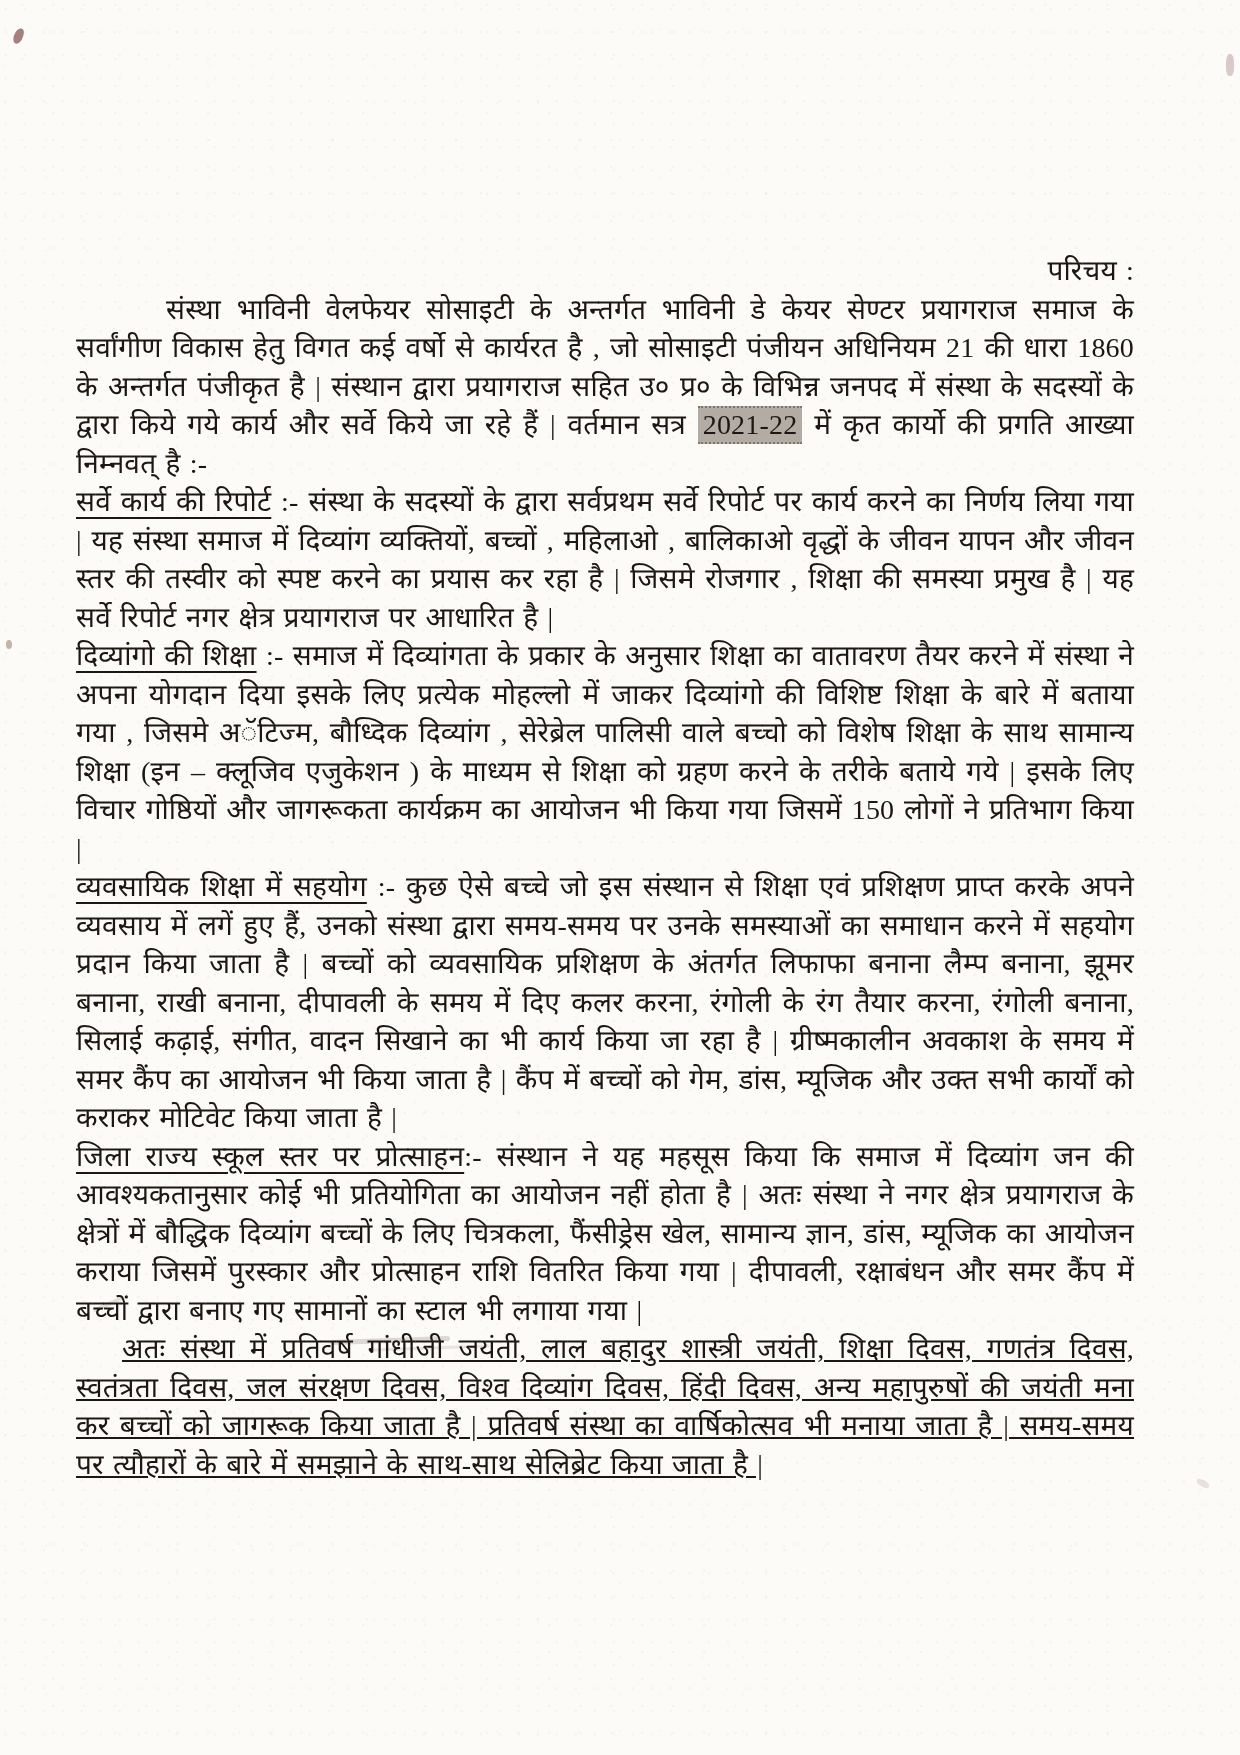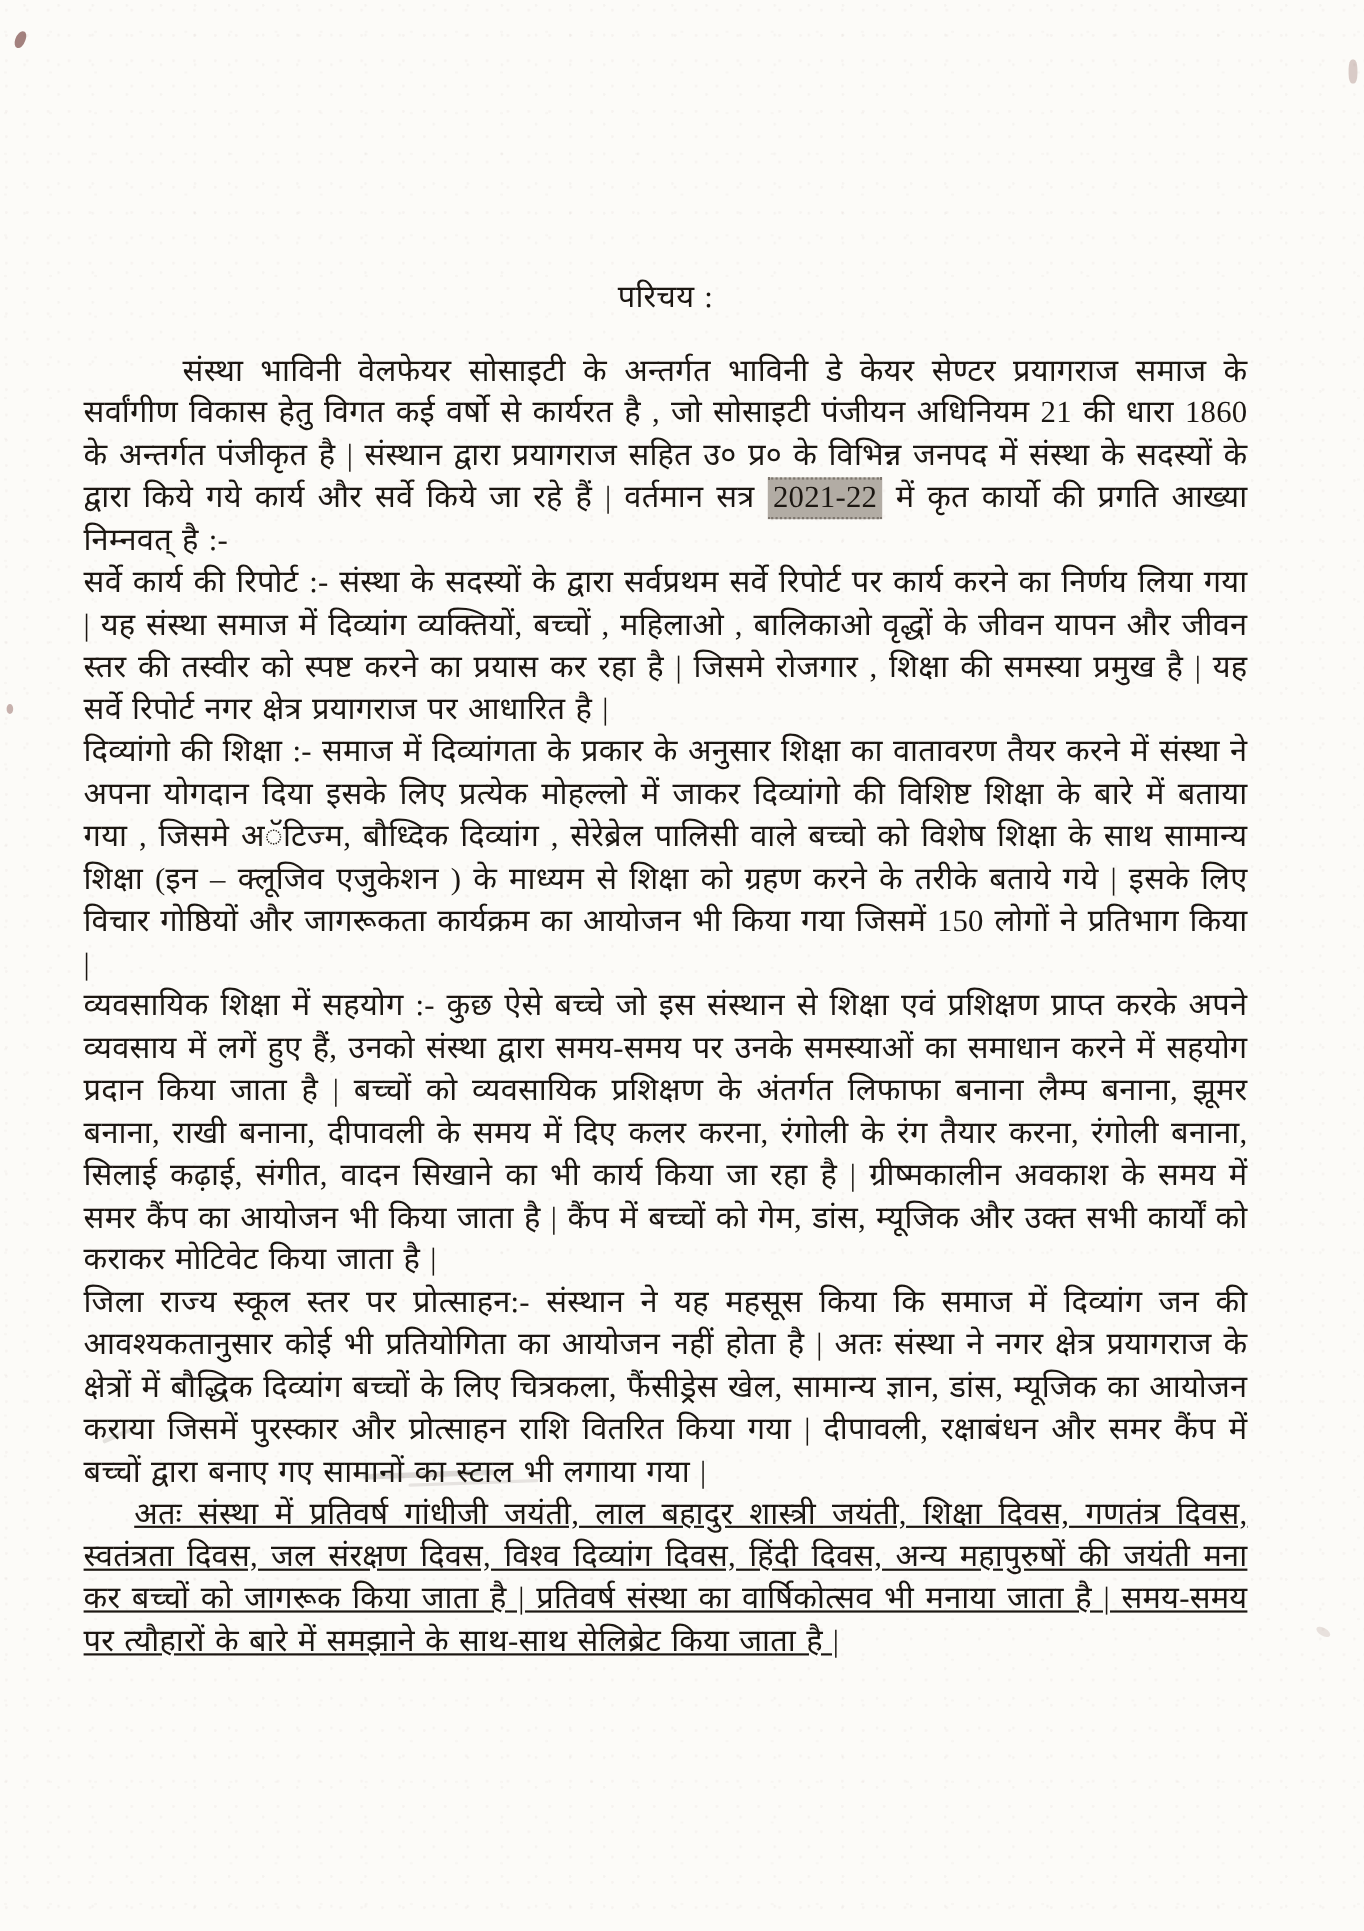--- a/index.html
+++ b/index.html
@@ -27,25 +27,26 @@
     left: 76px;
     width: 1058px;
     font-size: 28px;
     line-height: 38.5px;
     text-align: justify;
     letter-spacing: 0.2px;
     word-spacing: 2px;
   }
   p { margin: 0; }
   .title-line {
-    text-align: center;
+    text-align: right;
   }
-  .indent-intro { text-indent: 90px; margin-top: 28px; }
+  .indent-intro { text-indent: 90px; }
   .indent-closing { text-indent: 46px; text-decoration: underline; }
   .heading {
+    text-decoration: underline;
     text-decoration-thickness: 2px;
     text-underline-offset: 6px;
   }
   .highlight {
     background: var(--highlight-bg, #b2aca4);
     border-top: 2px dotted var(--highlight-edge, #7d766e);
     border-bottom: 2px dotted var(--highlight-edge, #7d766e);
     padding: 1px 5px 2px 5px;
   }
   

